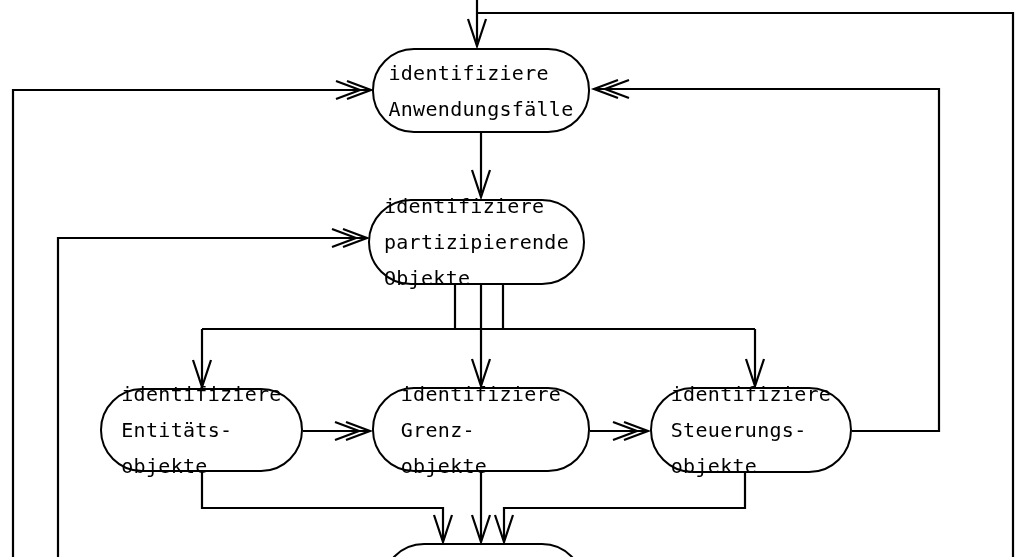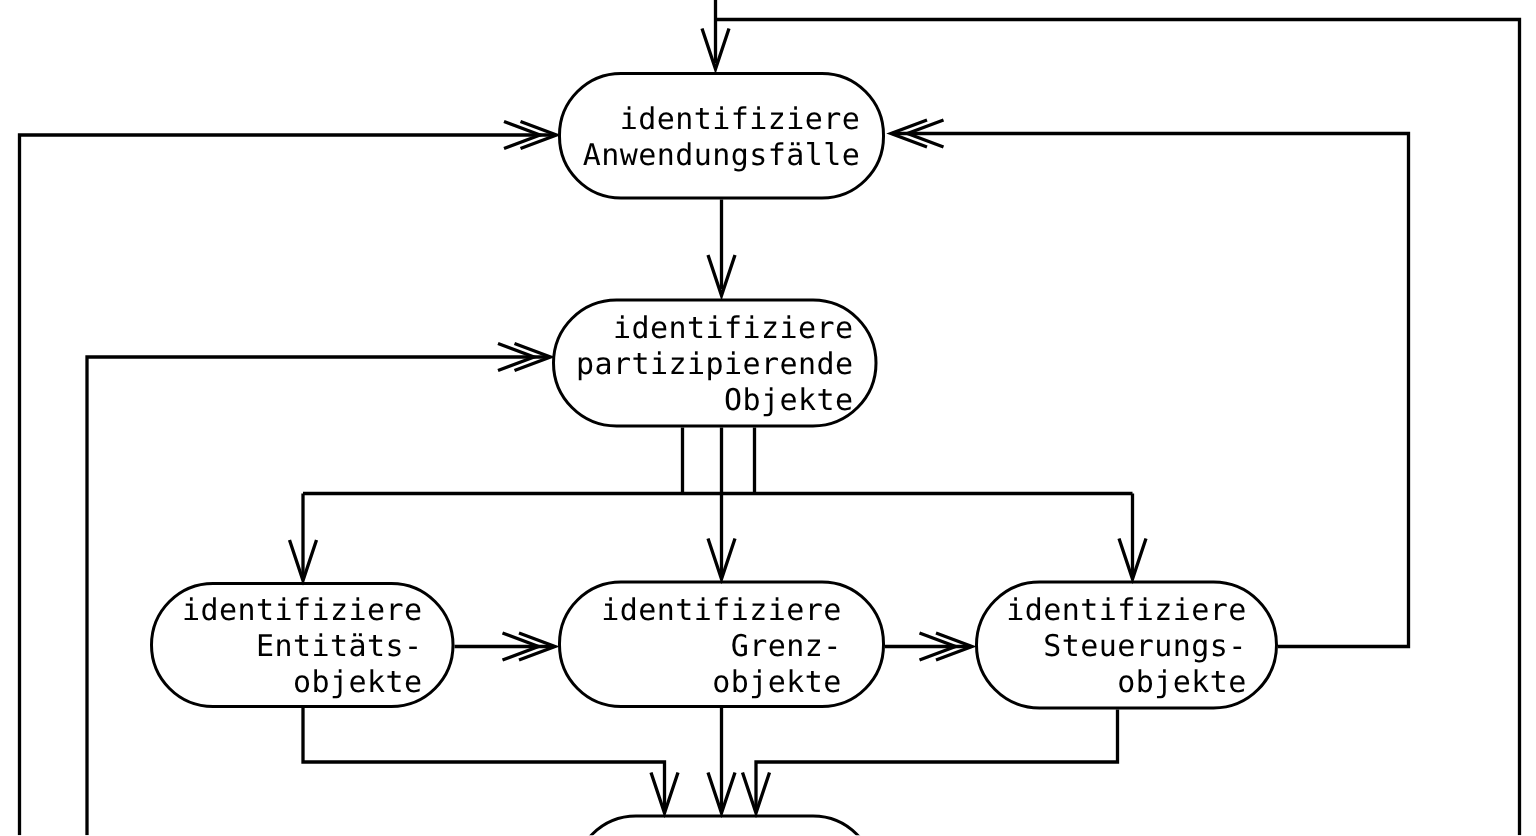--- a/index.html
+++ b/index.html
@@ -8,22 +8,22 @@
     position:relative; width:1024px; height:557px;
     background:var(--bg); overflow:hidden;
     font-family:"DejaVu Sans Mono","Liberation Mono",monospace;
   }
   svg.wires{position:absolute;left:0;top:0;z-index:2;pointer-events:none;color:var(--ink);}
   svg.wires path{stroke:currentColor;stroke-width:2.2;fill:none;stroke-linejoin:miter;}
   .node{
     position:absolute; z-index:1; box-sizing:border-box;
     background:var(--fill); border:2.5px solid var(--ink);
     display:flex; align-items:center; justify-content:center;
-    text-align:right; color:var(--ink);
-    font-size:20px; line-height:24px; letter-spacing:0.3px;
+    text-align:left; color:var(--ink);
+    font-size:20px; line-height:36px; letter-spacing:0.3px;
     white-space:pre-line;
   }
 </style>
 </head>
 <body>
 
 <div class="canvas">
 
   <svg class="wires" width="1024" height="557" viewBox="0 0 1024 557">
 

